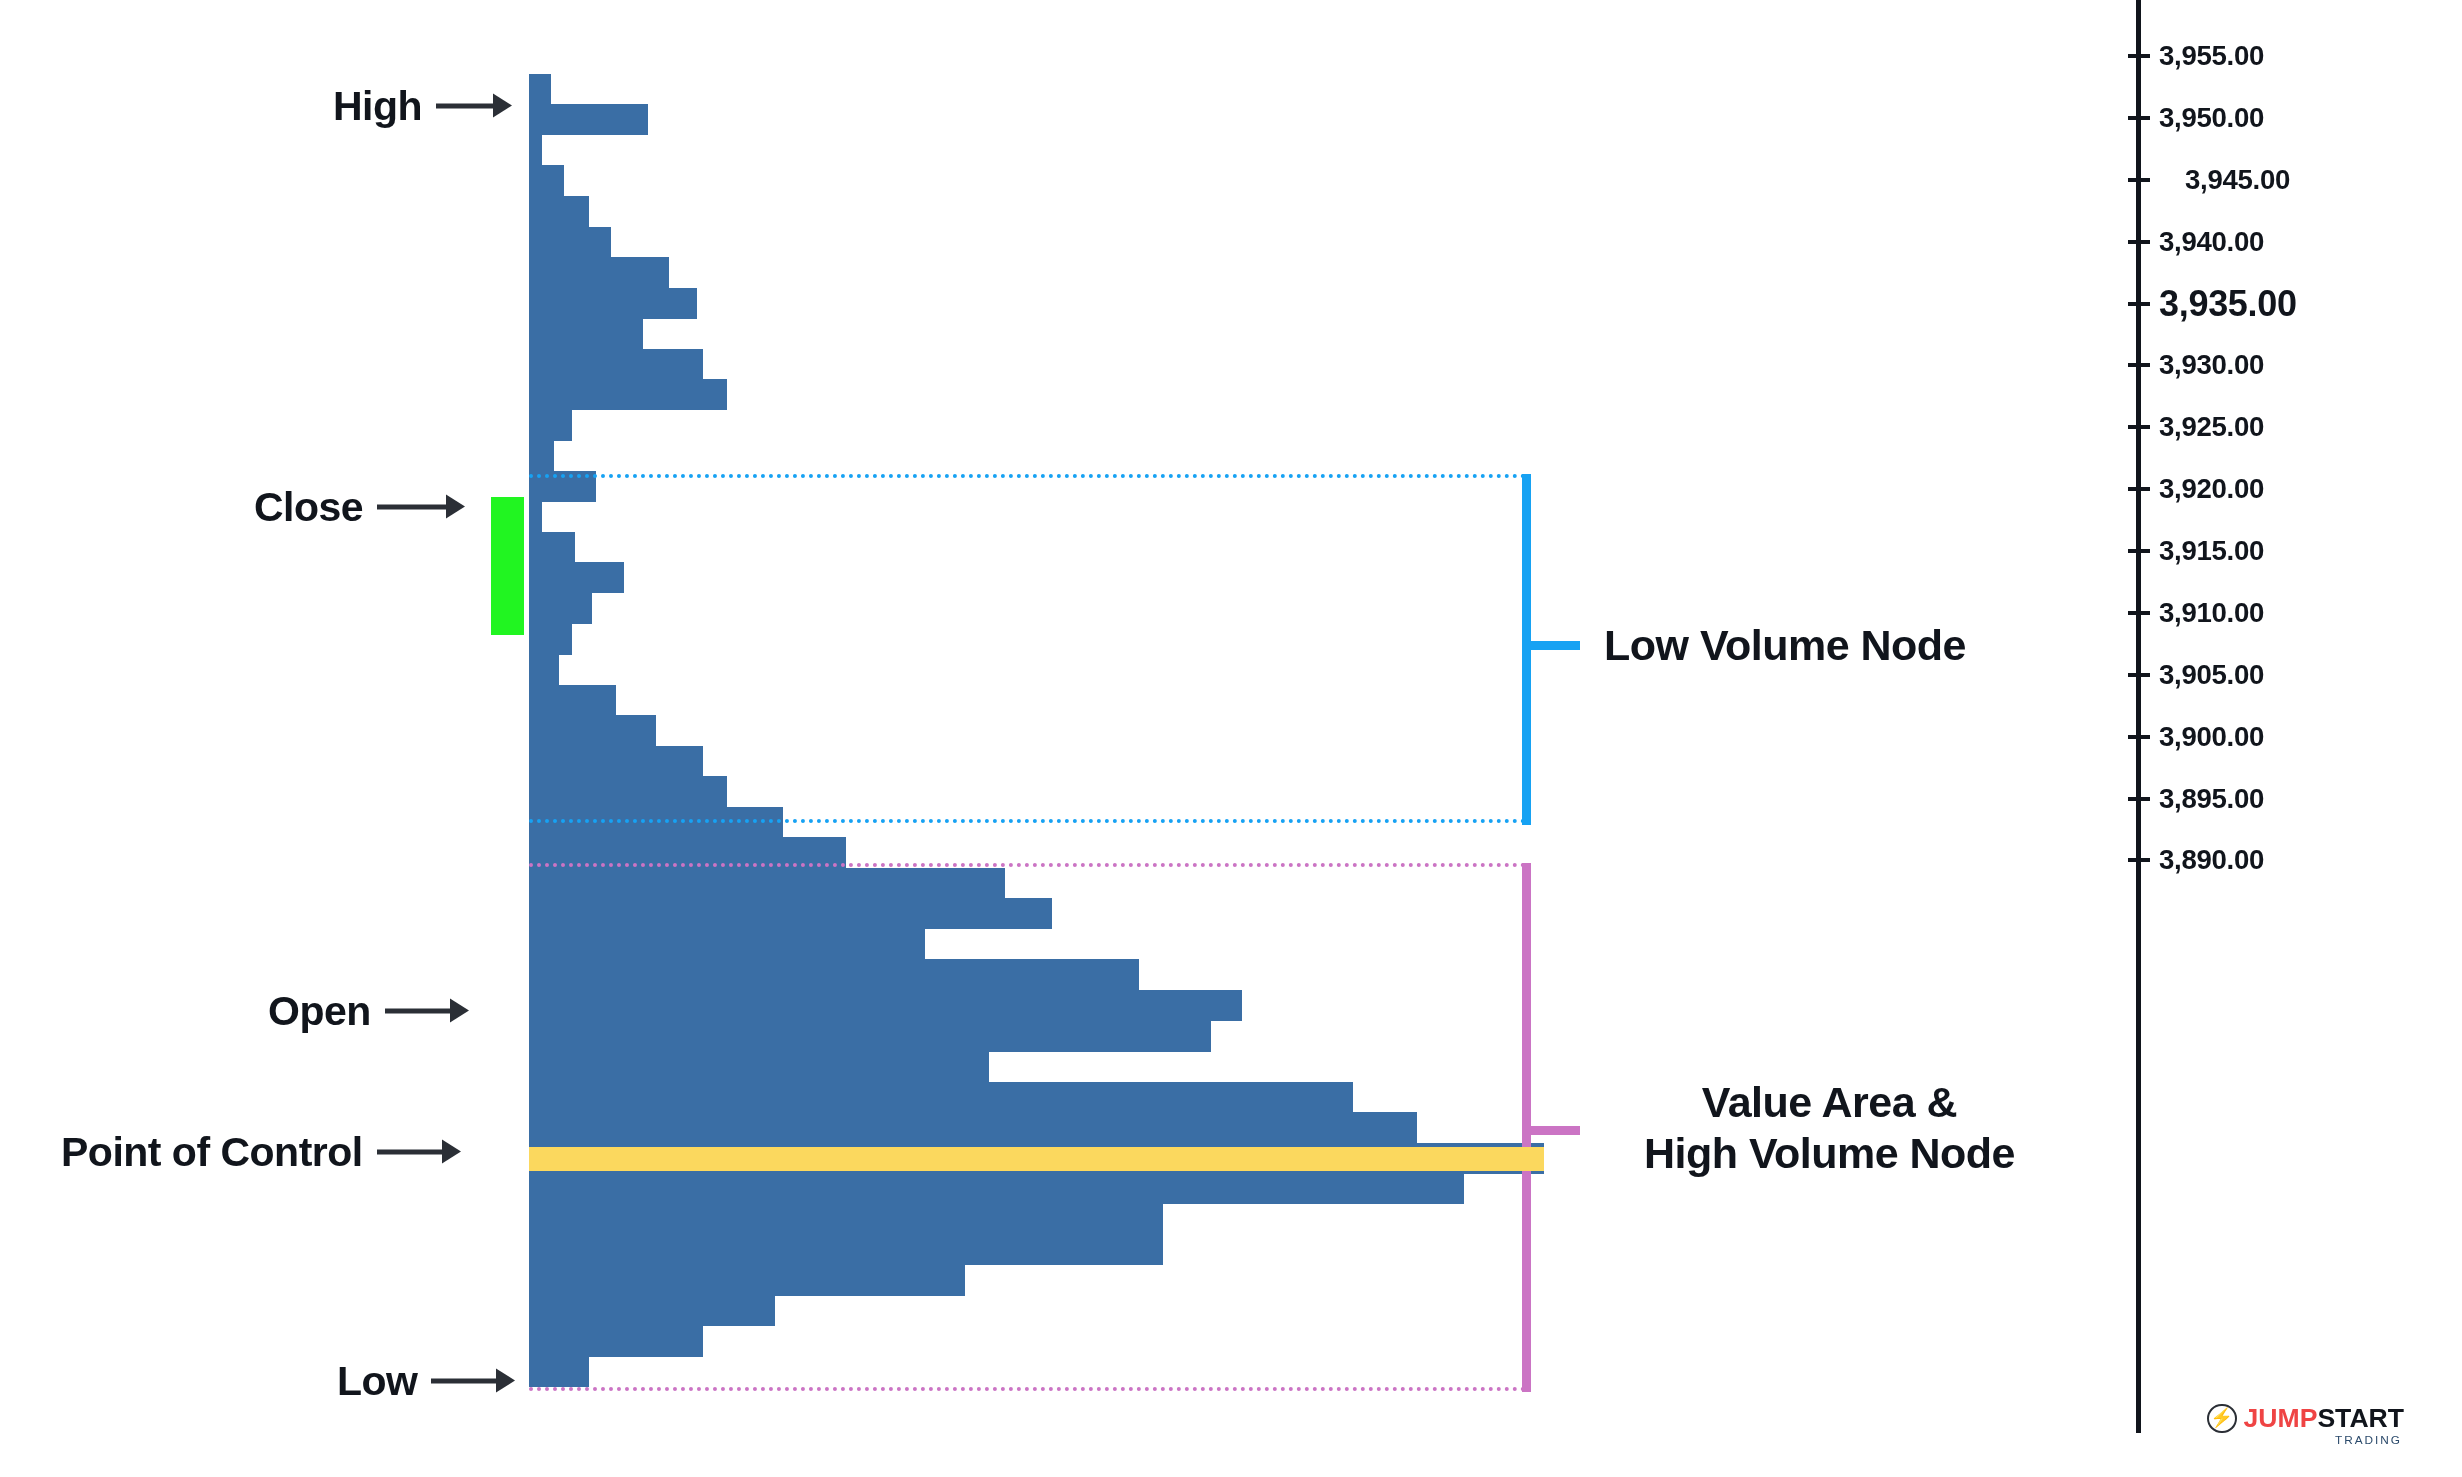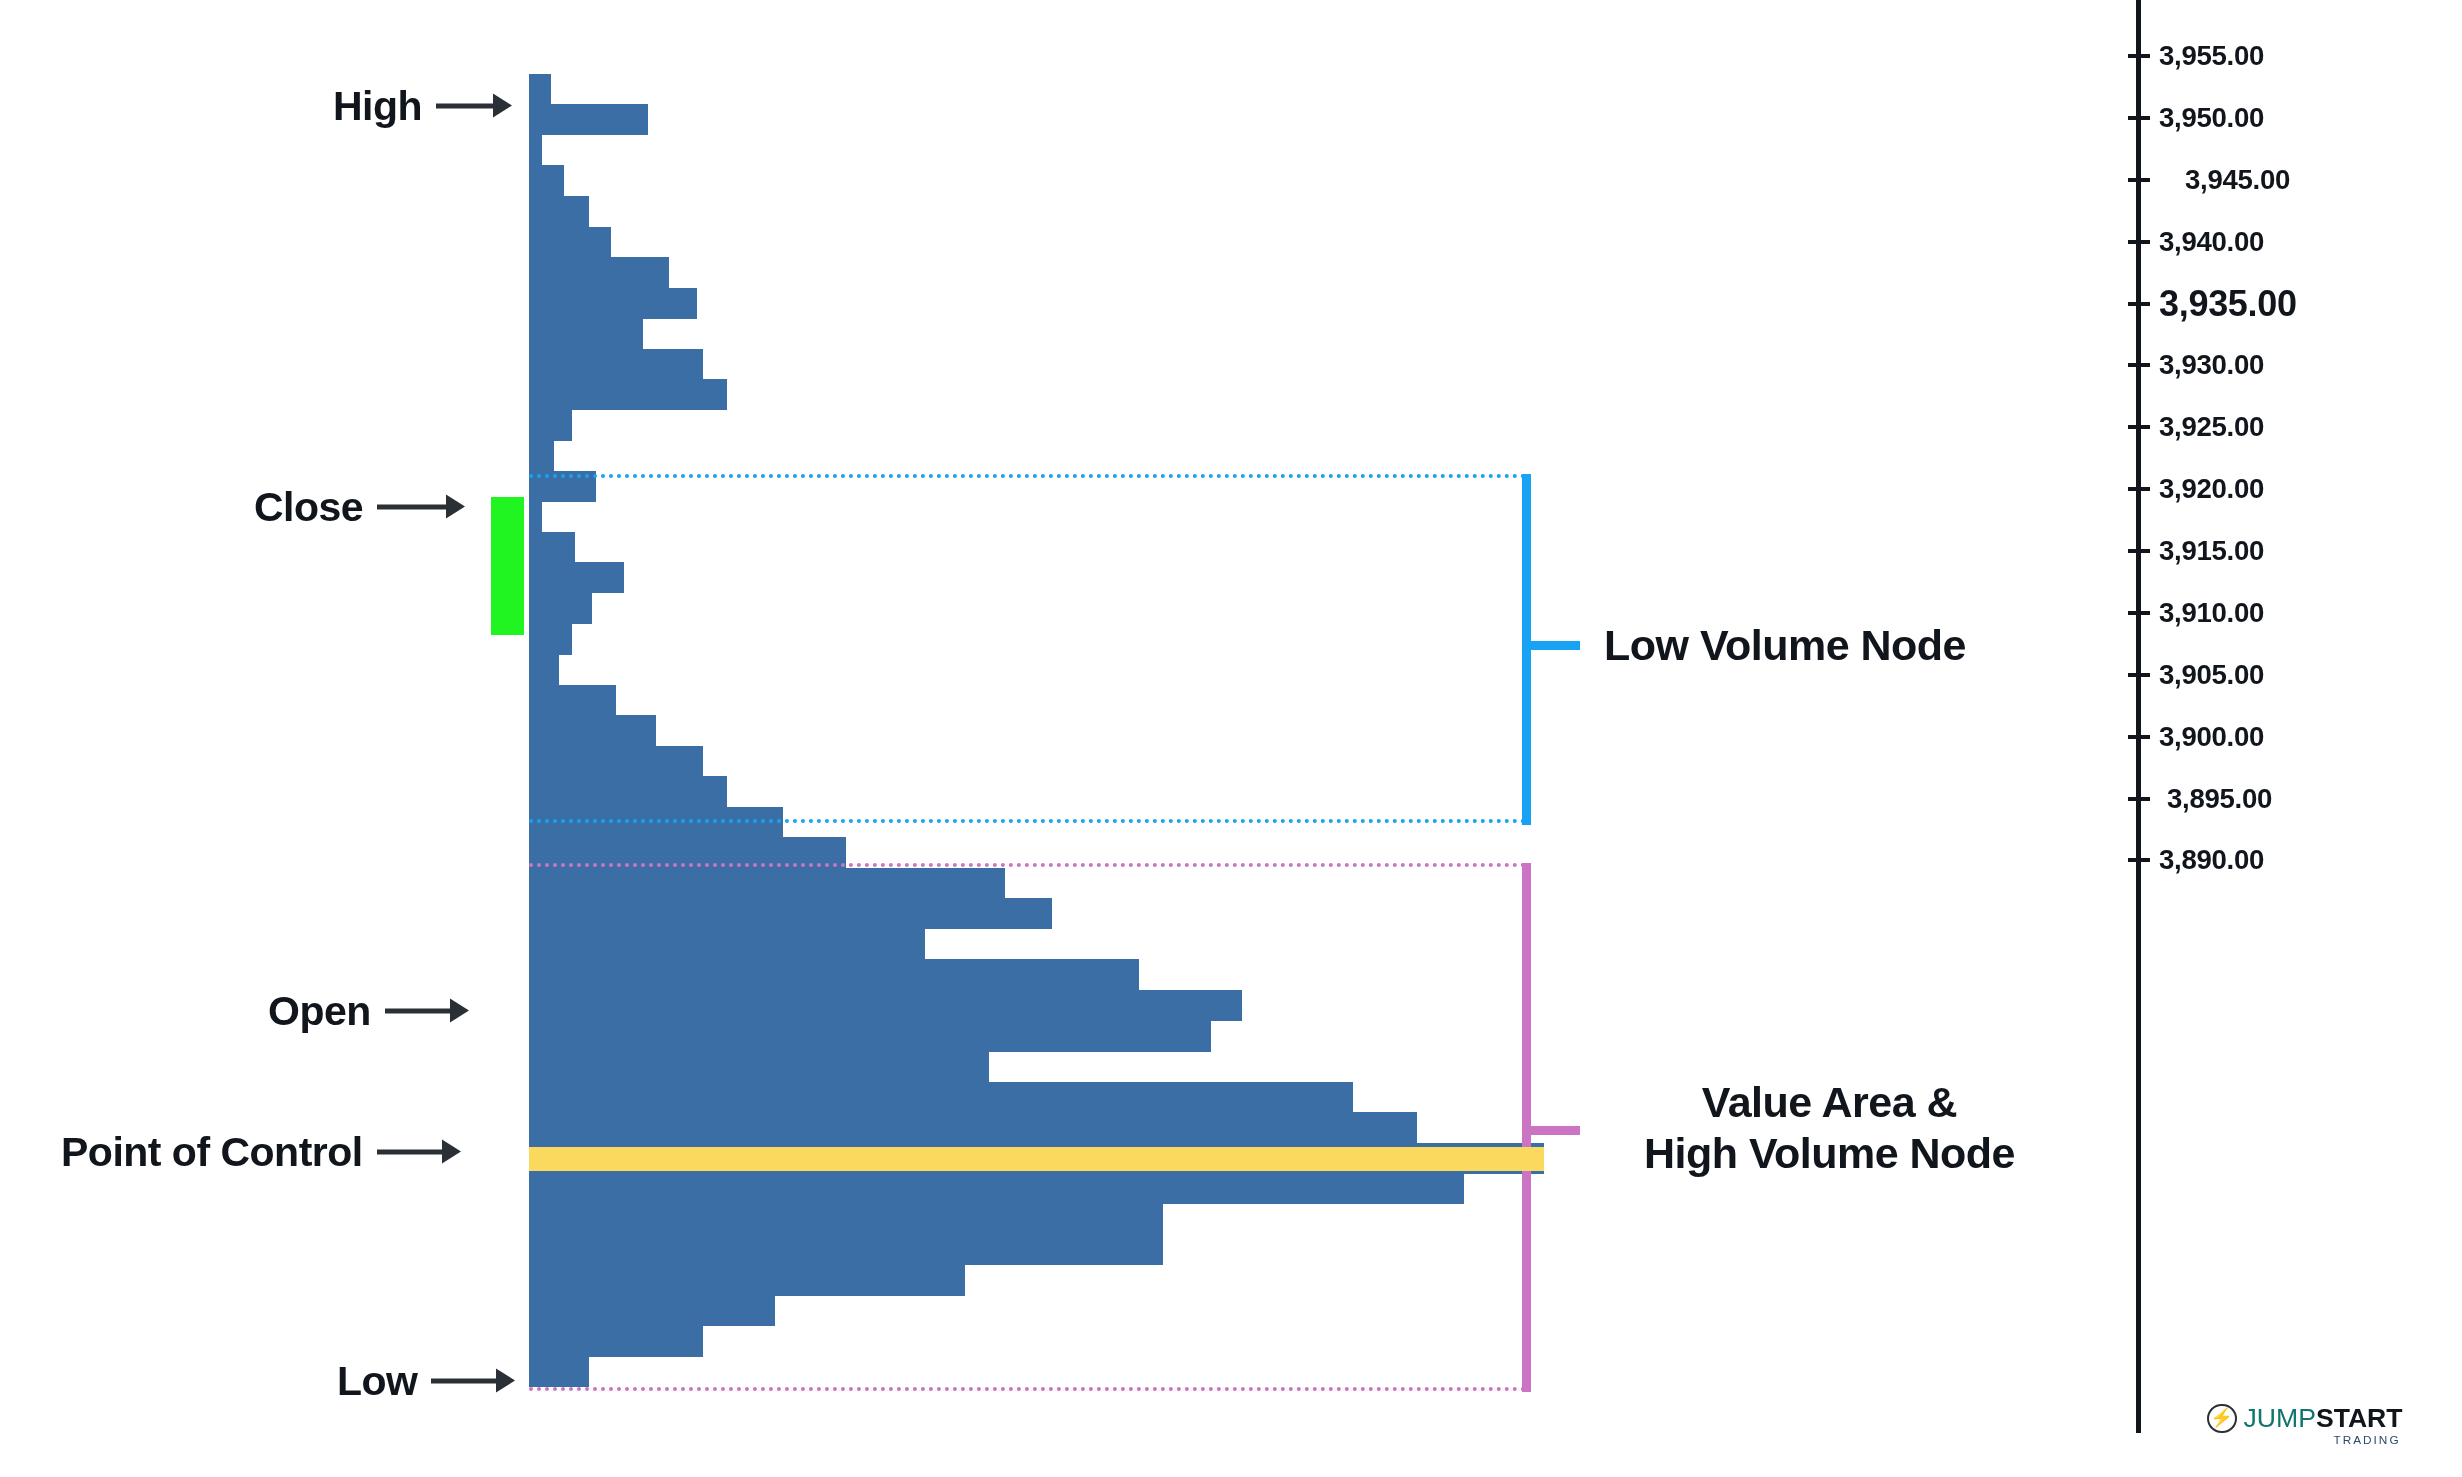--- a/index.html
+++ b/index.html
@@ -109,21 +109,21 @@
     white-space:nowrap;
   }
   .logo-mark{
     width:29.6px;height:29.6px;border-radius:50%;
     border:2px solid #2b2f36;
     display:flex;align-items:center;justify-content:center;
     margin-right:6.9px;
     box-sizing:border-box;
   }
   .logo-bolt{color:#f26b21;font-size:18.7px;line-height:1;}
-  .logo-jump{font-size:26.6px;color:#0f766e;letter-spacing:0px;font-weight:400;}
+  .logo-jump{font-size:26.6px;color:#ef4444;letter-spacing:0px;font-weight:700;}
   .logo-start{font-size:26.6px;color:#11151c;font-weight:bold;letter-spacing:0px;}
   .logo-trading{
     position:absolute;right:2px;top:29.6px;
     font-size:11.8px;color:#2b4a6b;letter-spacing:2px;font-weight:400;
   }
 </style>
 </head>
 <body>
 
 <div id="stage">
@@ -256,21 +256,21 @@
       <div class="tick-label" style="left: 2159px; top: 489px; font-size: 27.6px; transform: translateY(-50%);">3,920.00</div>
       <div class="tick" style="left: 2128px; top: 549px; width: 21.7px; height: 3.9px;"></div>
       <div class="tick-label" style="left: 2159px; top: 551px; font-size: 27.6px; transform: translateY(-50%);">3,915.00</div>
       <div class="tick" style="left: 2128px; top: 611px; width: 21.7px; height: 3.9px;"></div>
       <div class="tick-label" style="left: 2159px; top: 613px; font-size: 27.6px; transform: translateY(-50%);">3,910.00</div>
       <div class="tick" style="left: 2128px; top: 673px; width: 21.7px; height: 3.9px;"></div>
       <div class="tick-label" style="left: 2159px; top: 675px; font-size: 27.6px; transform: translateY(-50%);">3,905.00</div>
       <div class="tick" style="left: 2128px; top: 735px; width: 21.7px; height: 3.9px;"></div>
       <div class="tick-label" style="left: 2159px; top: 737px; font-size: 27.6px; transform: translateY(-50%);">3,900.00</div>
       <div class="tick" style="left: 2128px; top: 797px; width: 21.7px; height: 3.9px;"></div>
-      <div class="tick-label" style="left: 2159px; top: 799px; font-size: 27.6px; transform: translateY(-50%); margin-left: 8px;">3,895.00</div>
+      <div class="tick-label" style="left: 2159px; top: 799px; font-size: 27.6px; transform: translateY(-50%);">3,895.00</div>
       <div class="tick" style="left: 2128px; top: 858px; width: 21.7px; height: 3.9px;"></div>
       <div class="tick-label" style="left: 2159px; top: 860px; font-size: 27.6px; transform: translateY(-50%);">3,890.00</div>
     </div>
 
   <div class="logo" style="left:2207px;top:1403px;">
     <span class="logo-mark">
       <span class="logo-bolt">⚡</span>
     </span>
     <span class="logo-jump">JUMP</span>
     <span class="logo-start">START</span>

